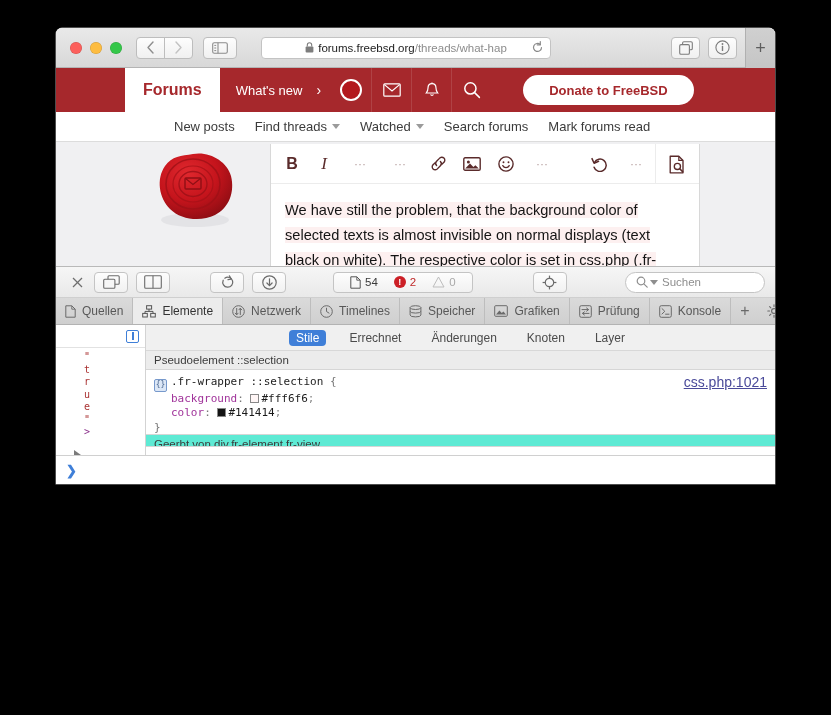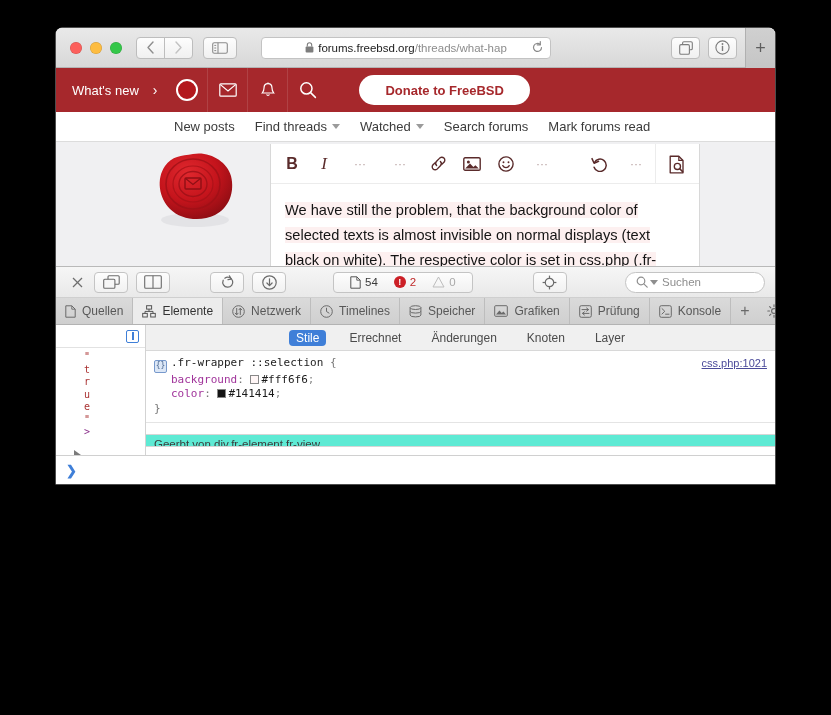--- a/index.html
+++ b/index.html
@@ -285,21 +285,21 @@
     padding: 5px 8px 6px 8px;
     font-family: "DejaVu Sans Mono", monospace;
     font-size: 11px; line-height: 14.5px;
     color: #333;
     border-bottom: 1px solid #e4e4e4;
     position: relative;
   }
   .rule-origin {
     position: absolute; right: 8px; top: 5px;
     font-family: "Liberation Sans", sans-serif;
-    font-size: 11px; color: #4a4a9a; text-decoration: underline;
+    font-size: 14px; color: #4a4a9a; text-decoration: underline;
   }
   .brace-badge {
     display:inline-flex; align-items:center; justify-content:center;
     width: 13px; height: 13px; margin-right: 4px;
     border: 1px solid #7799cc; background:#dce7f6; color:#44628c;
     font-size: 8px; border-radius:2px; vertical-align: -2px;
   }
   .sel-text { color: #222; }
   .prop { color: #a0339a; }
   .val { color: #1a1a1a; }
@@ -408,20 +408,23 @@
         </svg>
       </div>
     </div>
 
     <div id="new-tab-btn">
       <span>+</span>
     </div>
   </div>
 
   <div id="site-nav">
+    <div id="nav-forums">
+      <span>Forums</span>
+    </div>
     <div id="nav-whatsnew">
       <span>What's new</span>
     </div>
     <div class="nav-caret">
       <span>›</span>
     </div>
     <div id="nav-avatar">
         <div class="circ"></div>
       </div>
     <div class="nav-icon-btn">
@@ -753,20 +756,21 @@
       <div id="styles-pane">
         <div id="styles-tabs">
           <span class="st active">Stile</span>
           <span class="st">Errechnet</span>
           <span class="st">Änderungen</span>
           <span class="st">Knoten</span>
           <span class="st">Layer</span>
         </div>
 
         <div id="styles-body">
+          <div class="rule-group-header">Pseudoelement ::selection</div>
 
           <div class="rule-block">
             <span class="rule-origin">css.php:1021</span>
             <span class="brace-badge">{}</span><span class="sel-text">.fr-wrapper ::selection</span>
             <span class="brace">{</span>
             <span class="indent"><span class="prop">background</span><span class="brace">: </span><span class="swatch" style="background:#fff6f6"></span><span class="val">#fff6f6</span><span class="semi">;</span></span>
             <span class="indent"><span class="prop">color</span><span class="brace">: </span><span class="swatch" style="background:#141414"></span><span class="val">#141414</span><span class="semi">;</span></span>
             <span class="brace" style="display:block;">}</span>
           </div>
 

